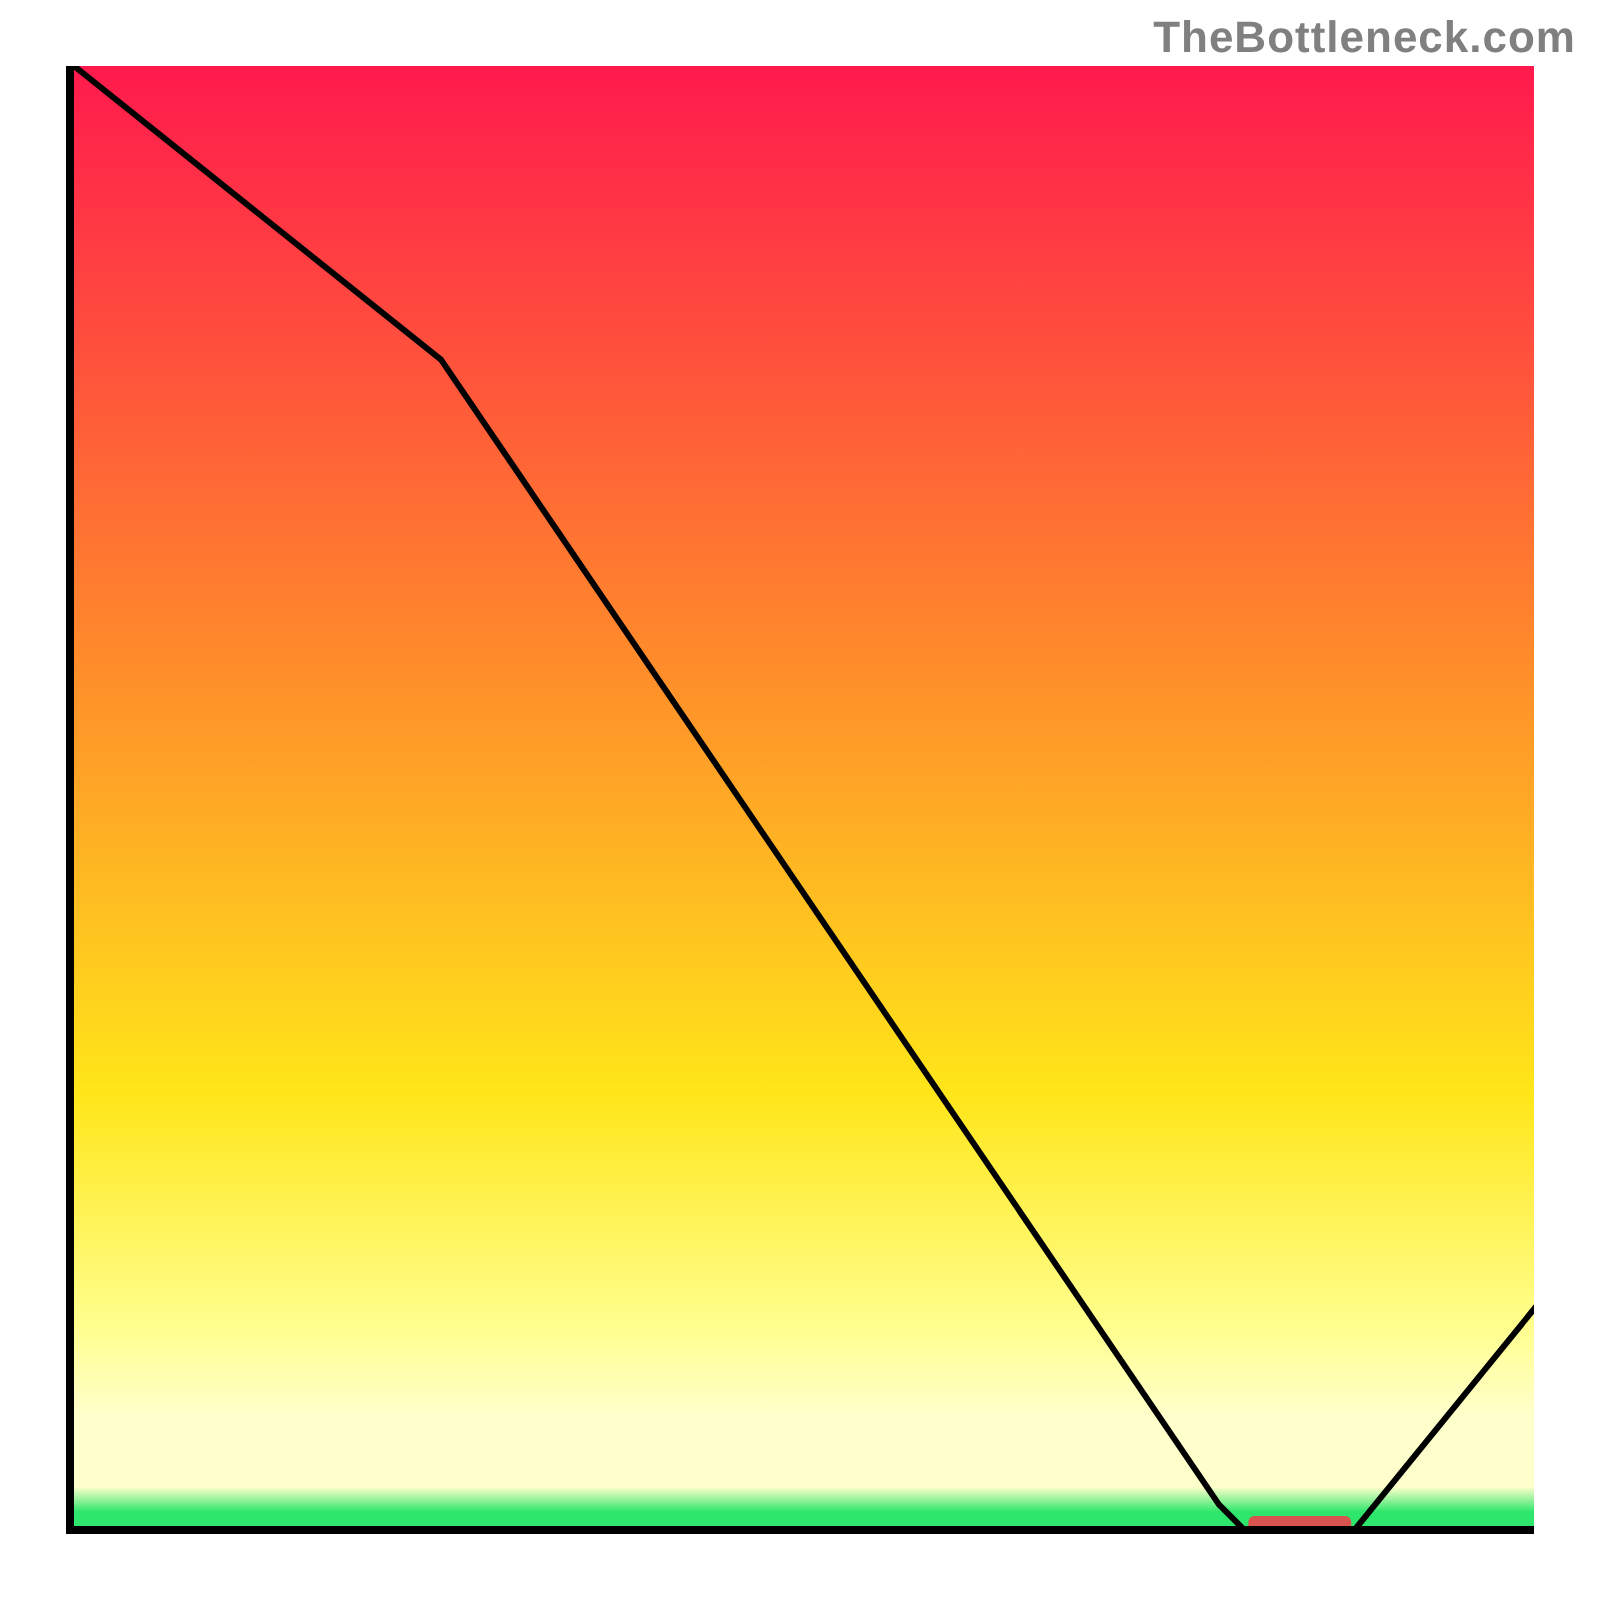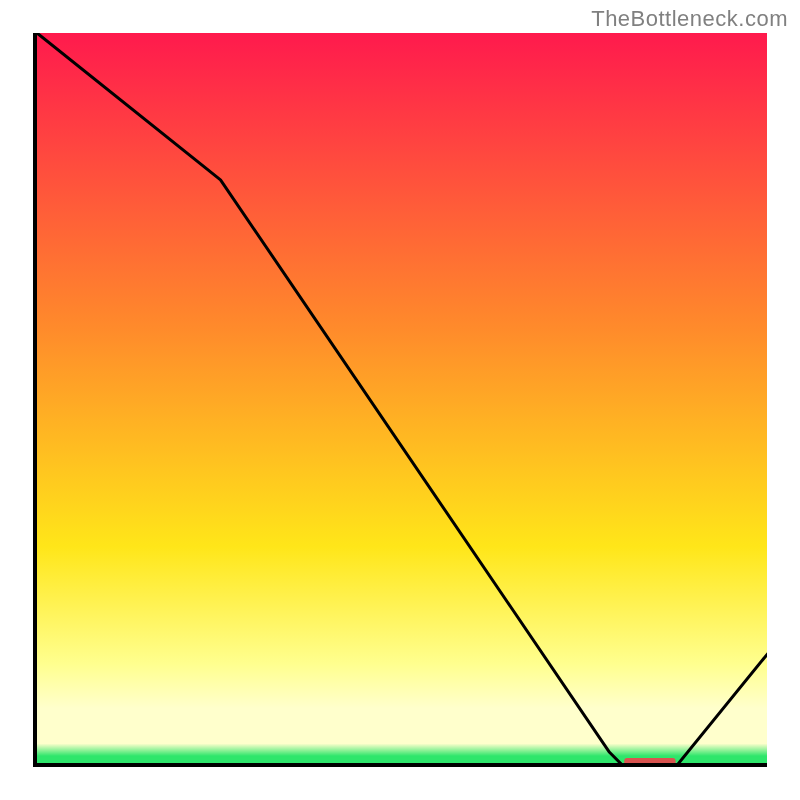--- a/index.html
+++ b/index.html
@@ -8,21 +8,21 @@
     position: relative;
     width: 800px;
     height: 800px;
   }
   .watermark {
     position: absolute;
     top: 6px;
     right: 12px;
     font-family: Arial, Helvetica, sans-serif;
     font-size: 22px;
-    font-weight: normal;
+    font-weight: bold;
     color: #808080;
     z-index: 10;
     letter-spacing: 0.5px;
   }
   .plot-area {
     position: absolute;
     left: 33px;
     top: 33px;
     width: 734px;
     height: 734px;

